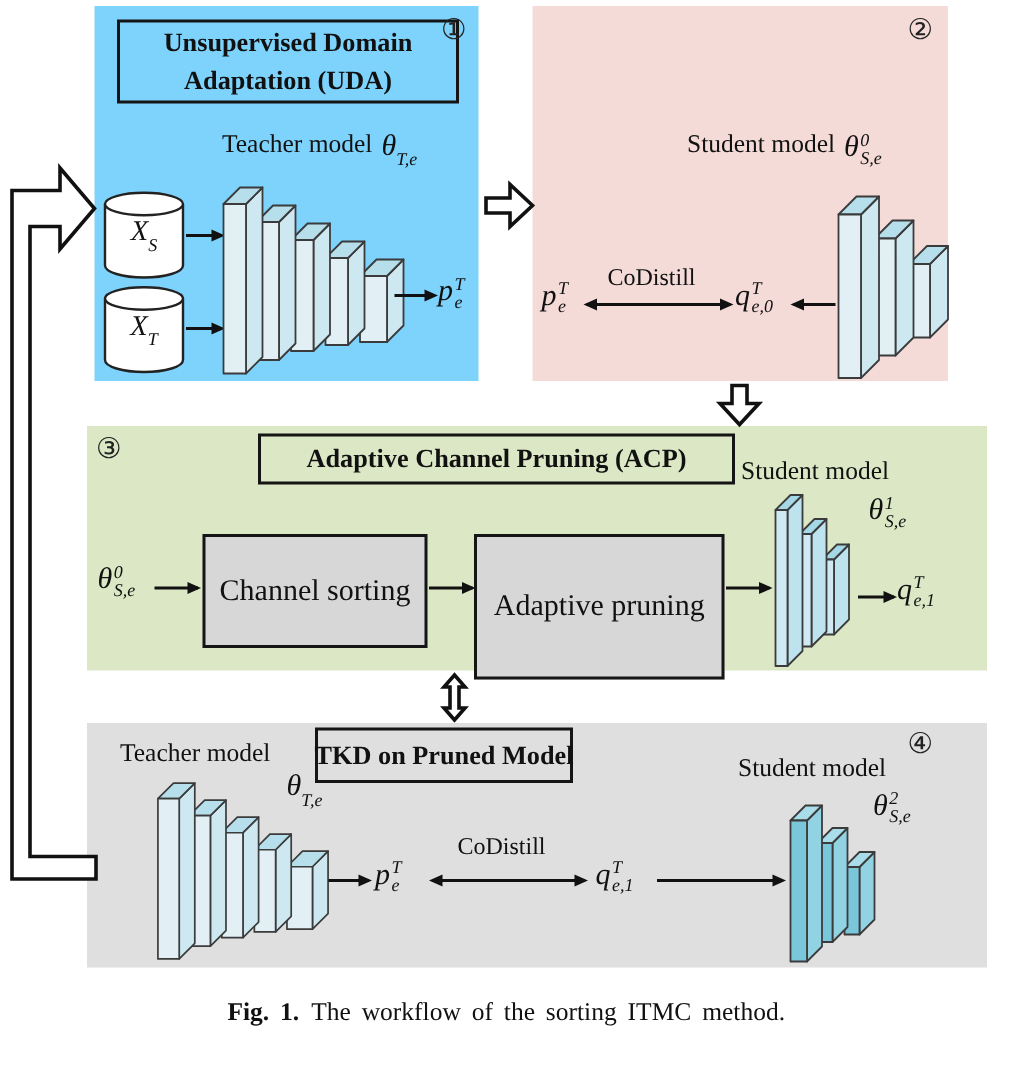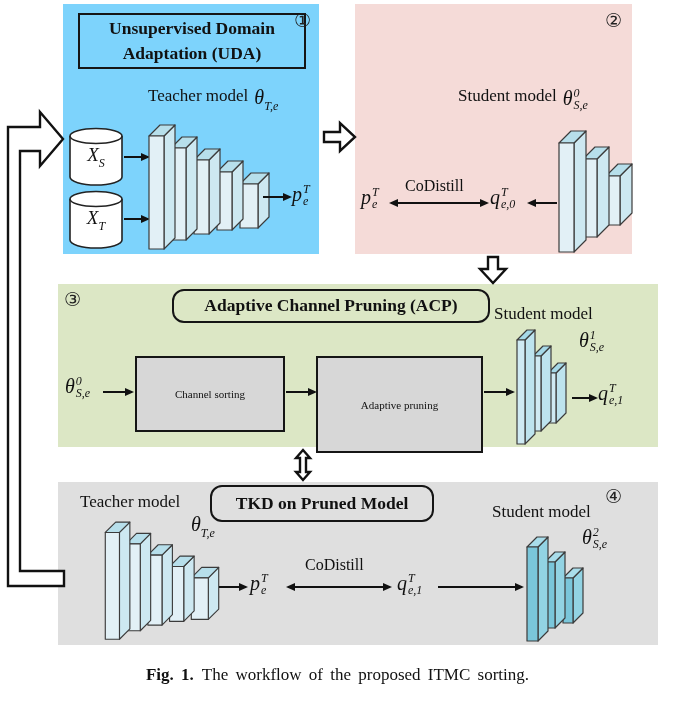--- a/index.html
+++ b/index.html
@@ -3,35 +3,35 @@
 <meta charset="utf-8">
 <style>
   * { margin:0; padding:0; box-sizing:border-box; }
   body { background:#fff; font-family:"Liberation Serif","DejaVu Serif",serif; color:#111; }
   #canvas { position:relative; width:675px; height:710px; background:#ffffff; overflow:hidden; }
 
   .panel { position:absolute; }
   .panel-title { position:absolute; border:2px solid #151515; display:flex; align-items:center;
                  justify-content:center; text-align:center; font-weight:bold; font-size:17.5px;
                  line-height:1.45; padding:2px 6px; }
-  .nowrap { white-space:nowrap;border-radius:12px; }
+  .nowrap { white-space:nowrap; }
   .num { position:absolute; font-family:"DejaVu Sans",sans-serif; font-size:19px; color:#222; }
 
   .lbl { position:absolute; font-size:17px; white-space:nowrap;font-family:Liberation Serif, serif; }
   .lblrow { display:flex; align-items:flex-start; gap:6px; }
 
   .math { font-style:italic; font-size:20px; white-space:nowrap; display:inline-flex; align-items:center; }
   .math .mb { display:inline-block; }
   .mst { display:inline-flex; flex-direction:column; font-size:12px; line-height:1.0; margin-left:1px;
          transform:translateY(1px); font-style:italic; }
   .msub { font-size:12px; font-style:italic; align-self:flex-end; transform:translateY(5px); }
   .abs { position:absolute; }
 
   .pbox { position:absolute; background:#d7d7d7; border:2px solid #151515; display:flex;
-          align-items:center; justify-content:center; font-size:11px; text-align:center; }
+          align-items:center; justify-content:center; font-size:20px; text-align:center; }
 
   .arr { position:absolute; background:#111; height:2px; }
   .arr.r::after { content:""; position:absolute; right:-2px; top:50%; transform:translateY(-50%);
                   border-left:9px solid #111; border-top:4.5px solid transparent; border-bottom:4.5px solid transparent; }
   .arr.l::before { content:""; position:absolute; left:-2px; top:50%; transform:translateY(-50%);
                   border-right:9px solid #111; border-top:4.5px solid transparent; border-bottom:4.5px solid transparent; }
 
   .codistill { position:absolute; font-size:16px; white-space:nowrap; }
 
   .cylinder { position:absolute; }
@@ -225,21 +225,21 @@
     <span class="math abs" style="left:540px; top:97px;">
         <span class="mb">q</span>
         <span class="mst">
           <span>T</span>
           <span>e,1</span>
         </span>
       </span>
   </div>
 
   <div class="panel" style="left:58px; top:482px; width:600px; height:163px; background:#dfdfdf;">
-    <div class="panel-title nowrap" style="left:152px; top:3px; width:224px; height:37px;">
+    <div class="panel-title nowrap" style="left:152px; top:3px; width:172px; height:37px;">
       <span>TKD on Pruned Model</span>
     </div>
     <span class="num" style="left:547px; top:3px;">④</span>
 
     <span class="lbl" style="left:22px; top:10px;">Teacher model</span>
     <span class="math abs" style="left:133px; top:31px;">
         <span class="mb">θ</span>
         <span class="msub">T,e</span>
       </span>
 
@@ -312,16 +312,16 @@
   <svg class="overlay" width="675" height="710" viewBox="0 0 675 710">
     <g fill="#ffffff" stroke="#111" stroke-width="2.4" stroke-linejoin="miter">
       <polygon points="64,571 20,571 20,151 40,151 40,166 63,139 40,112 40,127 8,127 8,586 64,586"></polygon>
       <polygon points="324,132 340,132 340,123 355,137 340,151 340,142 324,142"></polygon>
       <polygon points="488,257 498,257 498,269 506,269 493,283 480,269 488,269"></polygon>
       <polygon points="303,450 310,458 306,458 306,472 310,472 303,480 296,472 300,472 300,458 296,458"></polygon>
     </g>
   </svg>
 
   <div class="caption">
-    <span class="cl">Fig. 1.</span><span>The workflow of the proposed ITMC sorting.</span>
+    <span class="cl">Fig. 1.</span><span>The workflow of the sorting ITMC method.</span>
   </div>
 
 </div>
 
 </body></html>

